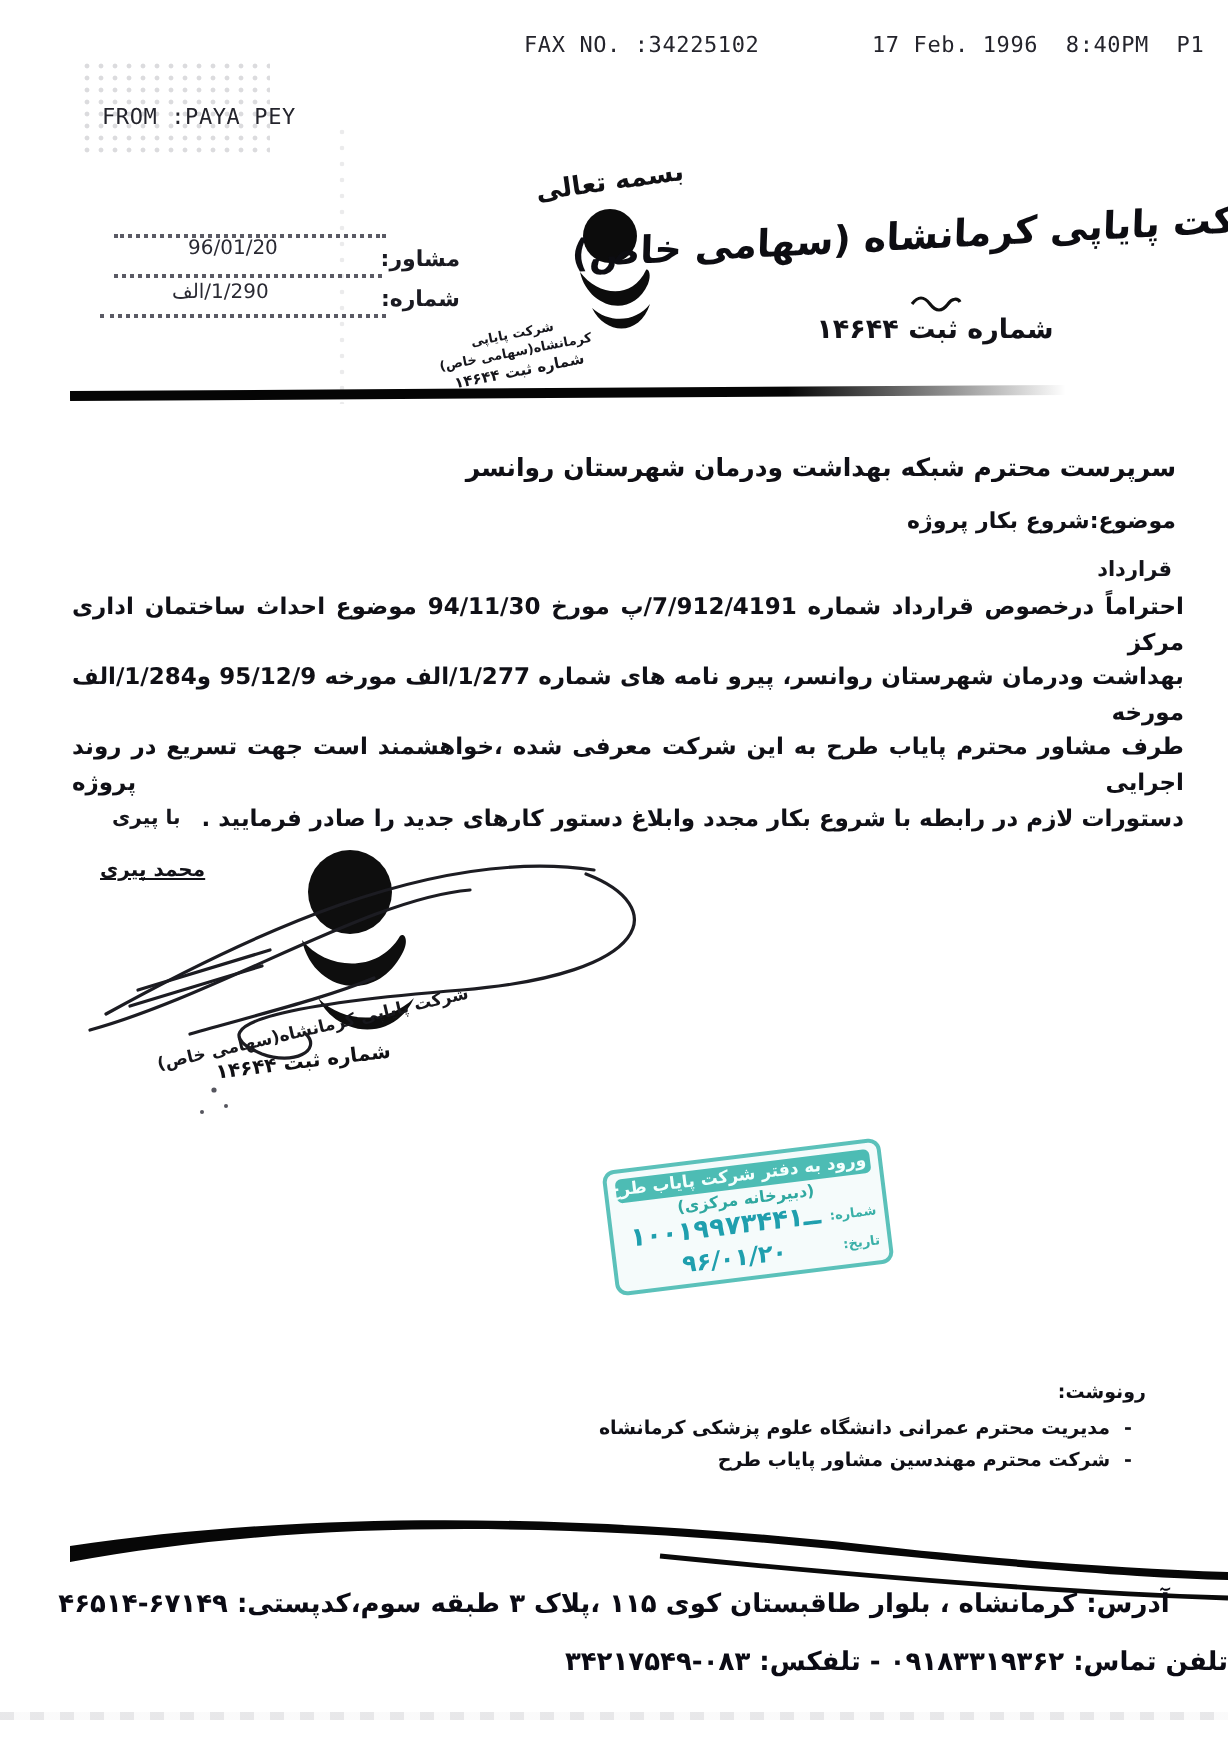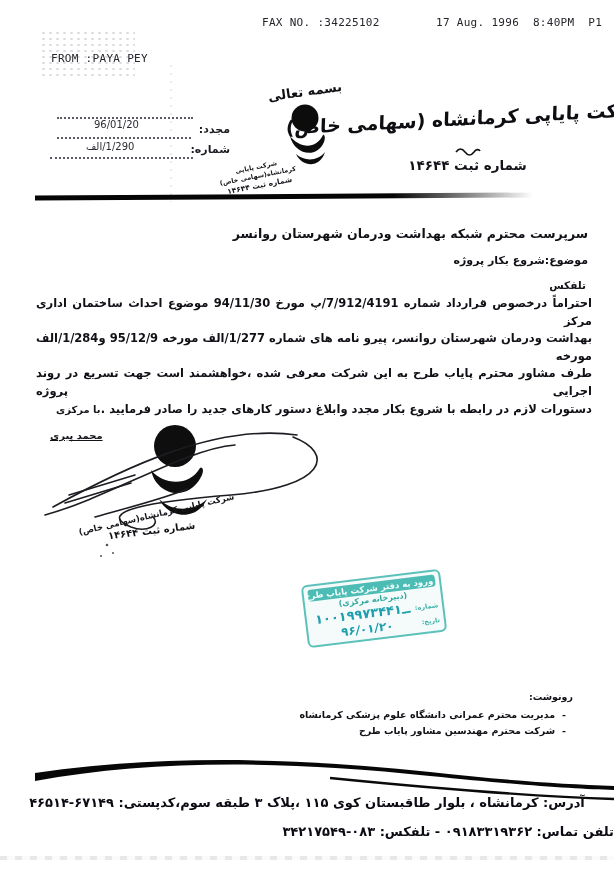--- a/index.html
+++ b/index.html
@@ -76,21 +76,21 @@
   .smudge{left:0;top:856px;width:614px;height:4px;opacity:.5;
           background:repeating-linear-gradient(90deg,rgba(100,100,112,.30) 0 7px,rgba(100,100,112,.06) 7px 15px);}
 </style>
 </head>
 <body>
 
 <div id="page">
 
   <div class="abs faxline mono" style="left:51px;margin-top:36px;">FROM :PAYA PEY</div>
   <div class="abs faxline mono" style="left:262px;">FAX NO. :34225102</div>
-  <div class="abs faxline mono" style="left:436px;">17 Aug. 1996  8:40PM  P1</div>
+  <div class="abs faxline mono" style="left:436px;">17 Feb. 1996  8:40PM  P1</div>
 
   <div class="abs noise" style="left:40px;top:30px;width:95px;height:48px;"></div>
   <div class="abs noise2" style="left:168px;top:62px;width:7px;height:140px;"></div>
 
   <div class="abs bismillah fa">بسمه تعالی</div>
 
   <svg class="abs" style="left:272px;top:102px;" width="66" height="70" viewBox="0 0 66 70">
     <circle cx="33" cy="16" r="13.5" fill="#0c0c0c"></circle>
     <path d="M18 34 C22 52 44 58 52 40 C54 35 52 32 51 33 C44 48 27 46 18 34 Z" fill="#0c0c0c"></path>
     <path d="M24 52 C31 66 48 66 53 50 C46 59 33 60 24 52 Z" fill="#0c0c0c"></path>
@@ -105,41 +105,41 @@
 
   <svg class="abs" style="left:455px;top:147px;" width="26" height="9" viewBox="0 0 26 9">
     <path d="M1 5 C4 1 7 1 10 5 C13 9 16 9 19 5 C21 2 24 2 25 4" stroke="#101010" stroke-width="1.6" fill="none"></path>
   </svg>
 
   <div class="abs lh-reg fa">شماره ثبت ۱۴۶۴۴</div>
 
   <div class="abs dotline" style="left:57px;top:116px;width:136px;"></div>
   <div class="abs fld-val" style="left:94px;top:119px;">96/01/20</div>
 
-  <div class="abs fld-label fa" style="top:123px;">مجدد:</div>
+  <div class="abs fld-label fa" style="top:123px;">مشاور:</div>
   <div class="abs dotline" style="left:57px;top:136px;width:134px;"></div>
 
   <div class="abs fld-label fa" style="top:143px;">شماره:</div>
   <div class="abs fld-val fa" style="left:86px;top:141px;">1/290/الف</div>
   <div class="abs dotline" style="left:50px;top:156px;width:143px;"></div>
 
   <div class="abs lh-rule"></div>
 
   <div class="abs rcpt fa">سرپرست محترم شبکه بهداشت ودرمان شهرستان روانسر</div>
   <div class="abs subj fa">موضوع:شروع بکار پروژه</div>
-  <div class="abs salut fa">تلفکس</div>
+  <div class="abs salut fa">قرارداد</div>
 
   <div class="abs body-wrap">
     <div class="body-line">احتراماً درخصوص قرارداد شماره 7/912/4191/پ مورخ 94/11/30 موضوع احداث ساختمان اداری مرکز</div>
     <div class="body-line">بهداشت ودرمان شهرستان روانسر، پیرو نامه های شماره 1/277/الف مورخه 95/12/9 و1/284/الف مورخه</div>
     <div class="body-line">طرف مشاور محترم پایاب طرح  به این شرکت معرفی شده  ،خواهشمند است جهت تسریع در روند اجرایی پروژه</div>
     <div class="body-line last">دستورات لازم در رابطه با شروع بکار مجدد وابلاغ دستور کارهای جدید را صادر فرمایید .</div>
   </div>
 
-  <div class="abs thanks fa">با مرکزی</div>
+  <div class="abs thanks fa">با پیری</div>
   <div class="abs signname fa">محمد پیری</div>
 
   <svg class="abs" style="left:35px;top:415px;" width="310" height="150" viewBox="0 0 310 150">
     <g>
       <circle cx="140" cy="31" r="21" fill="#0e0e0e"></circle>
       <path d="M116 55 C121 80 152 88 166 62 C170 55 167 51 165 53 C154 72 128 70 116 55 Z" fill="#0e0e0e"></path>
       <path d="M124 84 C134 104 162 106 172 84 C160 96 138 98 124 84 Z" fill="#0e0e0e"></path>
     </g>
     <text x="122" y="102" text-anchor="middle" font-size="8.5" font-weight="bold" fill="#17171c" font-family="DejaVu Sans, sans-serif" transform="rotate(-13 122 102)">شرکت پایاپی کرمانشاه(سهامی خاص)</text>
     <text x="117" y="119" text-anchor="middle" font-size="10" font-weight="bold" fill="#101014" font-family="DejaVu Sans, sans-serif" transform="rotate(-7 117 119)">شماره ثبت ۱۴۶۴۴</text>

